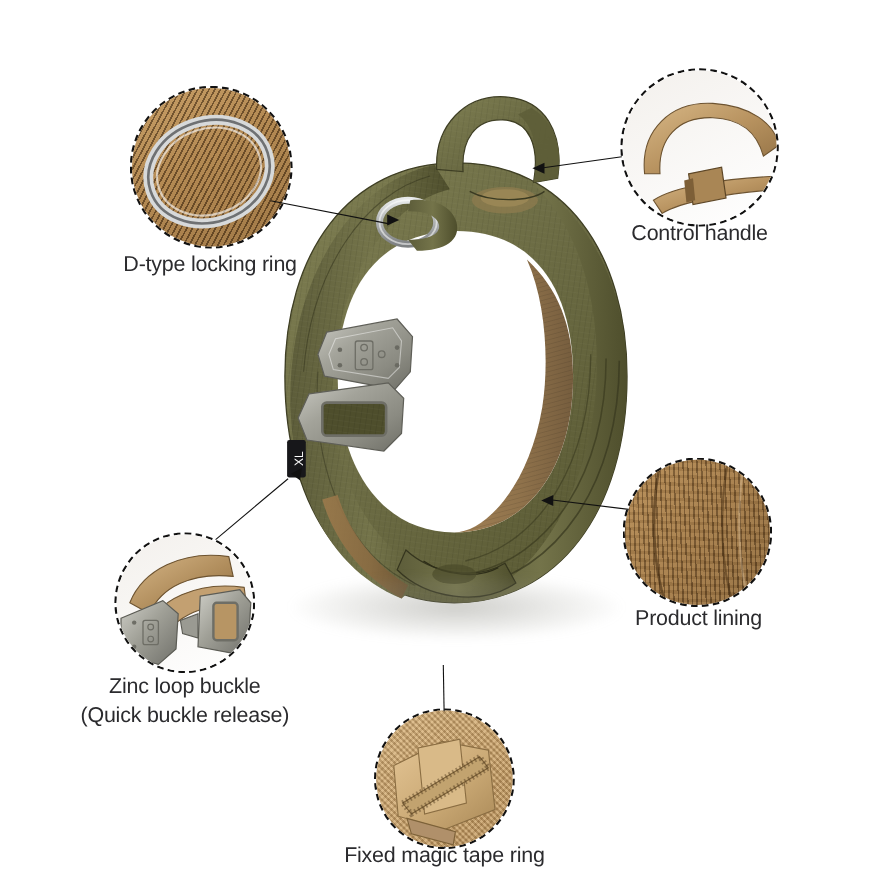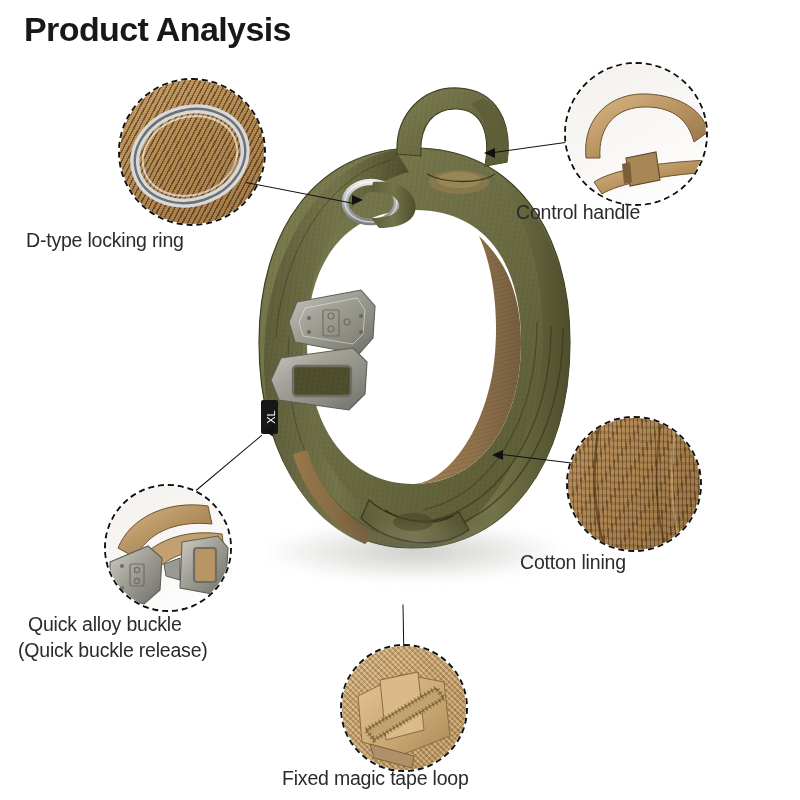--- a/index.html
+++ b/index.html
@@ -21,21 +21,21 @@
   .c-circle{
     position:absolute;border-radius:50%;
     border:2px dashed #111;
     overflow:hidden;background:#fff;
     box-sizing:border-box;
   }
   .c-label{
     position:absolute;
     font-size:19.5px;color:#2b2b2e;font-weight:400;
     letter-spacing:-0.2px;line-height:1.32;
-    white-space:nowrap;text-align:left;
+    white-space:nowrap;text-align:center;
   }
 
   
   .tex{position:absolute;inset:-2px;}
 
   .tex-tanweave{
     background:
       repeating-linear-gradient(118deg,
         rgba(60,40,18,.55) 0 1.5px,
         rgba(215,178,120,.25) 1.5px 4.6px),
@@ -80,21 +80,20 @@
     position:absolute;left:20px;top:452px;width:300px;height:60px;
     background:radial-gradient(ellipse at 50% 50%,rgba(120,120,110,.36) 0%,rgba(160,160,150,.12) 55%,rgba(255,255,255,0) 72%);
     filter:blur(4px);
   }
 </style>
 </head>
 <body>
 
 <div id="stage">
 
-  <div class="page-title">Product Analysis</div>
 
   <div id="collar">
     <div class="shadow"></div>
 
     <svg width="340" height="545" viewBox="0 0 340 545">
       <defs>
         <linearGradient id="olive" x1="0" y1="0" x2="1" y2="1">
           <stop offset="0%" stop-color="#7f7f52"></stop>
           <stop offset="45%" stop-color="#6d6d45"></stop>
           <stop offset="100%" stop-color="#55552f"></stop>
@@ -288,36 +287,36 @@
         <circle cx="18" cy="104" r="2" fill="#6e6e66"></circle>
         <rect x="26" y="80" width="14" height="22" rx="2" fill="none" stroke="#6e6e66" stroke-width="1.2"></rect>
         <circle cx="33" cy="86" r="2.6" fill="none" stroke="#6e6e66" stroke-width="1.1"></circle>
         <circle cx="33" cy="97" r="2.6" fill="none" stroke="#6e6e66" stroke-width="1.1"></circle>
 
         <path d="M78 58 L 114 52 L 124 64 L 122 98 L 108 110 L 76 104 Z" fill="url(#zinc2)" stroke="#5c5c55" stroke-width="1.1"></path>
         <rect x="90" y="64" width="22" height="34" rx="3" fill="#b79564" stroke="#6e6e66" stroke-width="2.2"></rect>
         <path d="M76 74 L 60 80 L 62 92 L 76 96 Z" fill="#9a9a92" stroke="#5c5c55" stroke-width="1"></path>
       </svg>
     </div>
-    <div class="c-label" style="left:28px;top:612px;width:280px;">Quick alloy buckle</div>
+    <div class="c-label" style="left:28px;top:612px;width:280px;">Zinc loop buckle</div>
     <div class="c-label" style="left:18px;top:638px;width:300px;">(Quick buckle release)</div>
     <div class="leader" style="left:196px;top:490px;width:86px;transform:rotate(-40deg);"></div>
     <div class="arrow" style="left:268px;top:420px;border-left:5px solid transparent;border-right:5px solid transparent;border-bottom:10px solid #111;transform:rotate(36deg);"></div>
   </div>
 
   <div class="callout">
     <div class="c-circle" style="left:566px;top:416px;width:136px;height:136px;">
       <div class="tex tex-cotton"></div>
       <svg width="140" height="140" viewBox="0 0 140 140" style="position:absolute;left:-2px;top:-2px;">
         <path d="M34 6 C 26 44 26 96 40 136" fill="none" stroke="rgba(60,38,14,.55)" stroke-width="2.4"></path>
         <path d="M96 2 C 88 44 88 98 102 138" fill="none" stroke="rgba(60,38,14,.45)" stroke-width="2"></path>
         <path d="M110 4 C 104 46 104 98 116 134" fill="none" stroke="rgba(255,235,200,.28)" stroke-width="2"></path>
       </svg>
     </div>
-    <div class="c-label" style="left:520px;top:550px;width:230px;">Cotton lining</div>
+    <div class="c-label" style="left:520px;top:550px;width:230px;">Product lining</div>
     <div class="leader" style="left:502px;top:454px;width:70px;transform:rotate(7deg);"></div>
     <div class="arrow arrow-l" style="left:492px;top:450px;"></div>
   </div>
 
   <div class="callout">
     <div class="c-circle" style="left:340px;top:644px;width:128px;height:128px;">
       <div class="tex tex-velcro"></div>
       <svg width="132" height="132" viewBox="0 0 132 132" style="position:absolute;left:-2px;top:-2px;">
         <defs>
           <linearGradient id="velc" x1="0" y1="0" x2="1" y2="1">
@@ -326,17 +325,17 @@
             <stop offset="100%" stop-color="#ab8a58"></stop>
           </linearGradient>
         </defs>
         <path d="M18 52 L 62 30 L 104 38 L 110 92 L 64 110 L 22 98 Z" fill="url(#velc)" stroke="#8a6d42" stroke-width="1"></path>
         <path d="M40 36 L 78 28 L 84 86 L 46 96 Z" fill="#d9ba88" stroke="#8a6d42" stroke-width="1"></path>
         <path d="M26 86 L 96 44 L 104 54 L 34 96 Z" fill="#c2a36f" stroke="#7d6239" stroke-width="1"></path>
         <path d="M26 86 L 96 44 L 104 54 L 34 96 Z" fill="none" stroke="rgba(80,58,28,.45)" stroke-width="5" stroke-dasharray="1.6 2.2"></path>
         <path d="M30 100 L 74 112 L 72 124 L 34 114 Z" fill="#b0906a" stroke="#7d6239" stroke-width="1"></path>
       </svg>
     </div>
-    <div class="c-label" style="left:282px;top:766px;width:244px;">Fixed magic tape loop</div>
+    <div class="c-label" style="left:282px;top:766px;width:244px;">Fixed magic tape ring</div>
     <div class="leader" style="left:403px;top:604px;width:42px;transform:rotate(89deg);"></div>
   </div>
 
 </div>
 
 </body></html>

